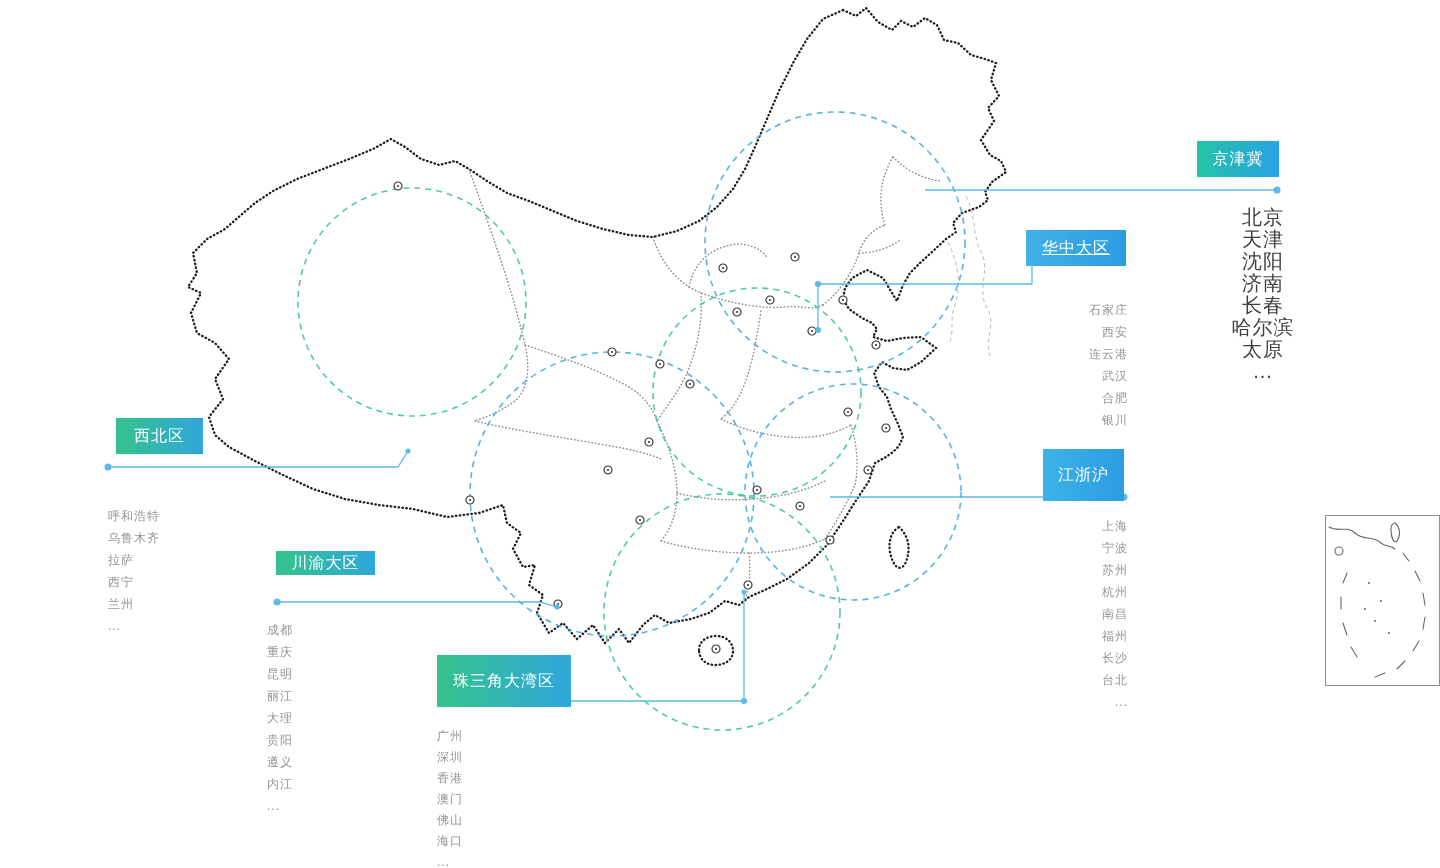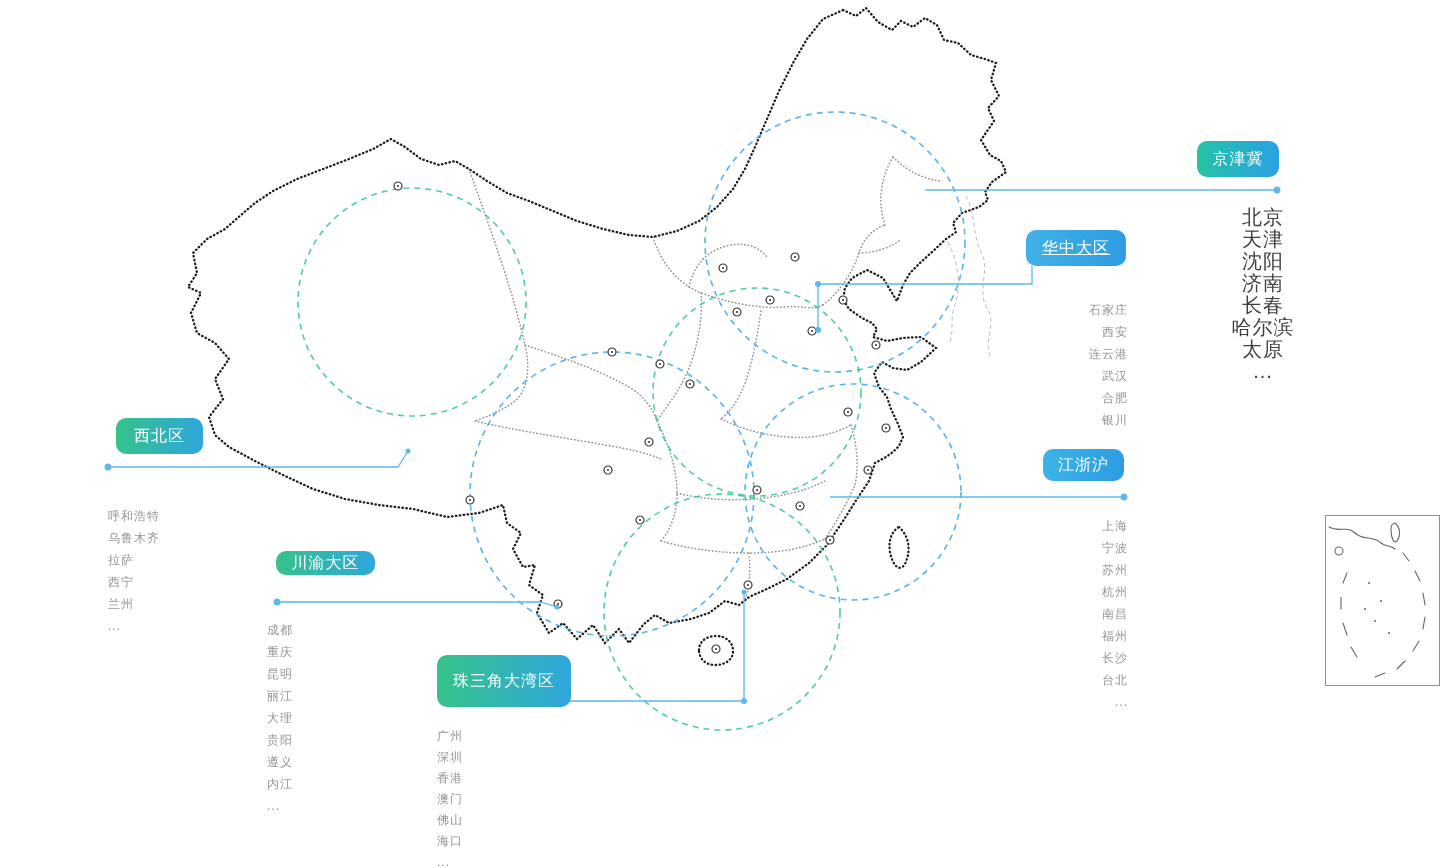--- a/index.html
+++ b/index.html
@@ -4,21 +4,21 @@
 <style>
   *{margin:0;padding:0;box-sizing:border-box}
   html,body{background:#fff}
   .stage{
     position:relative;width:1440px;height:868px;background:#fff;overflow:hidden;
     font-family:"Liberation Sans","DejaVu Sans",sans-serif;
   }
   .map-svg{position:absolute;left:0;top:0}
   .region-label{
     position:absolute;display:flex;align-items:center;justify-content:center;
-    color:#fff;font-size:16px;letter-spacing:1px;border-radius:10px;
+    color:#fff;font-size:16px;letter-spacing:1px;border-radius:0;
   }
   .city-list{position:absolute;font-size:12px;line-height:22px;letter-spacing:1px}
   .city-list.center{text-align:center}
   .city-list.right{text-align:right}
   .city-list.dark{color:var(--city-text-dark,#3f3f3f);font-size:20px}
   .city-list.light{color:var(--city-text,#949494)}
   .map-svg .outline{fill:none;stroke:var(--map-outline,#1d1d1d);stroke-width:2.3;stroke-dasharray:.5 3.4;stroke-linecap:round}
   .map-svg .inner{fill:none;stroke:var(--map-inner,#909090);stroke-width:1.5;stroke-dasharray:.5 3;stroke-linecap:round}
   .map-svg .foreign{fill:none;stroke:#bcbcbc;stroke-width:1;stroke-dasharray:4 3}
   .map-svg .c-blue{fill:none;stroke:var(--circle-blue,#47aae9);stroke-width:1.6;stroke-dasharray:6 5;opacity:.9}
@@ -147,21 +147,21 @@
       <circle class="inset-dot" cx="50" cy="106" r="1"></circle>
       <circle class="inset-dot" cx="64" cy="118" r="1"></circle>
       <circle class="inset-dot" cx="40" cy="94" r="1"></circle>
     </g>
   </svg>
 
   <div class="region-label" style="left: 1197px; top: 141px; width: 82px; height: 36px; background: linear-gradient(90deg, rgb(37, 196, 165), rgb(42, 160, 229));">京津冀</div>
 
   <div class="region-label" style="left: 1026px; top: 230px; width: 100px; height: 36px; background: linear-gradient(90deg, rgb(65, 177, 230), rgb(45, 156, 226)); text-decoration: underline;">华中大区</div>
 
-  <div class="region-label" style="left: 1043px; top: 449px; width: 81px; height: 32px; background: linear-gradient(90deg, rgb(59, 179, 232), rgb(45, 156, 226));">江浙沪</div>
+  <div class="region-label" style="left: 1043px; top: 449px; width: 81px; height: 52px; background: linear-gradient(90deg, rgb(59, 179, 232), rgb(45, 156, 226));">江浙沪</div>
 
   <div class="region-label" style="left: 116px; top: 418px; width: 87px; height: 36px; background: linear-gradient(90deg, rgb(53, 195, 138), rgb(47, 166, 221));">西北区</div>
 
   <div class="region-label" style="left: 276px; top: 551px; width: 99px; height: 24px; background: linear-gradient(90deg, rgb(53, 195, 138), rgb(47, 166, 221));">川渝大区</div>
 
   <div class="region-label" style="left: 437px; top: 655px; width: 134px; height: 52px; background: linear-gradient(90deg, rgb(53, 195, 138), rgb(47, 166, 221));">珠三角大湾区</div>
 
   <div class="city-list center dark" style="left:1199px;top:206px;width:128px">
       <div class="city">北京</div>
       <div class="city">天津</div>

